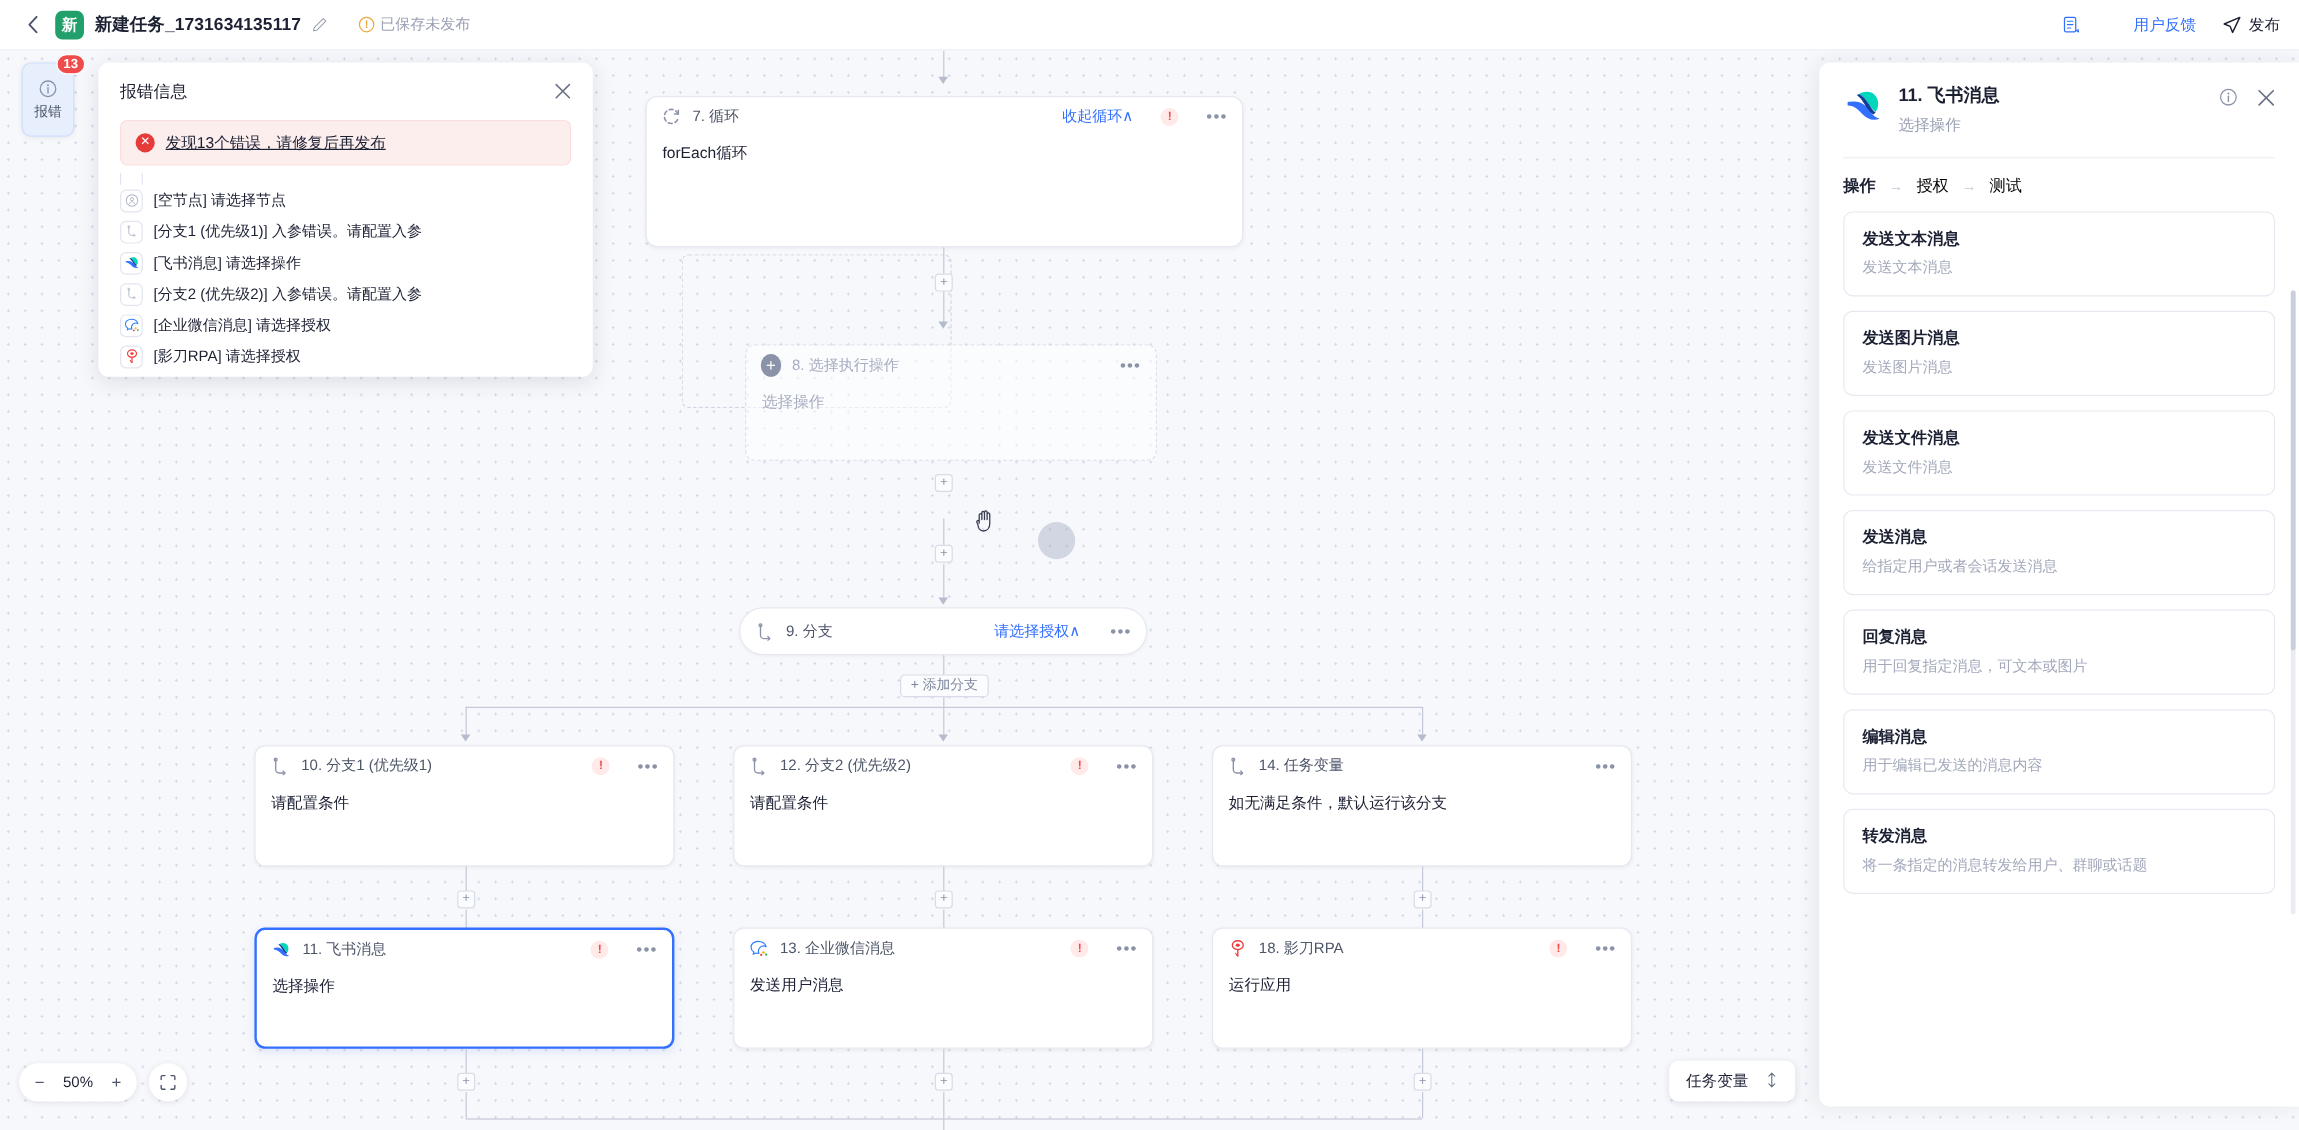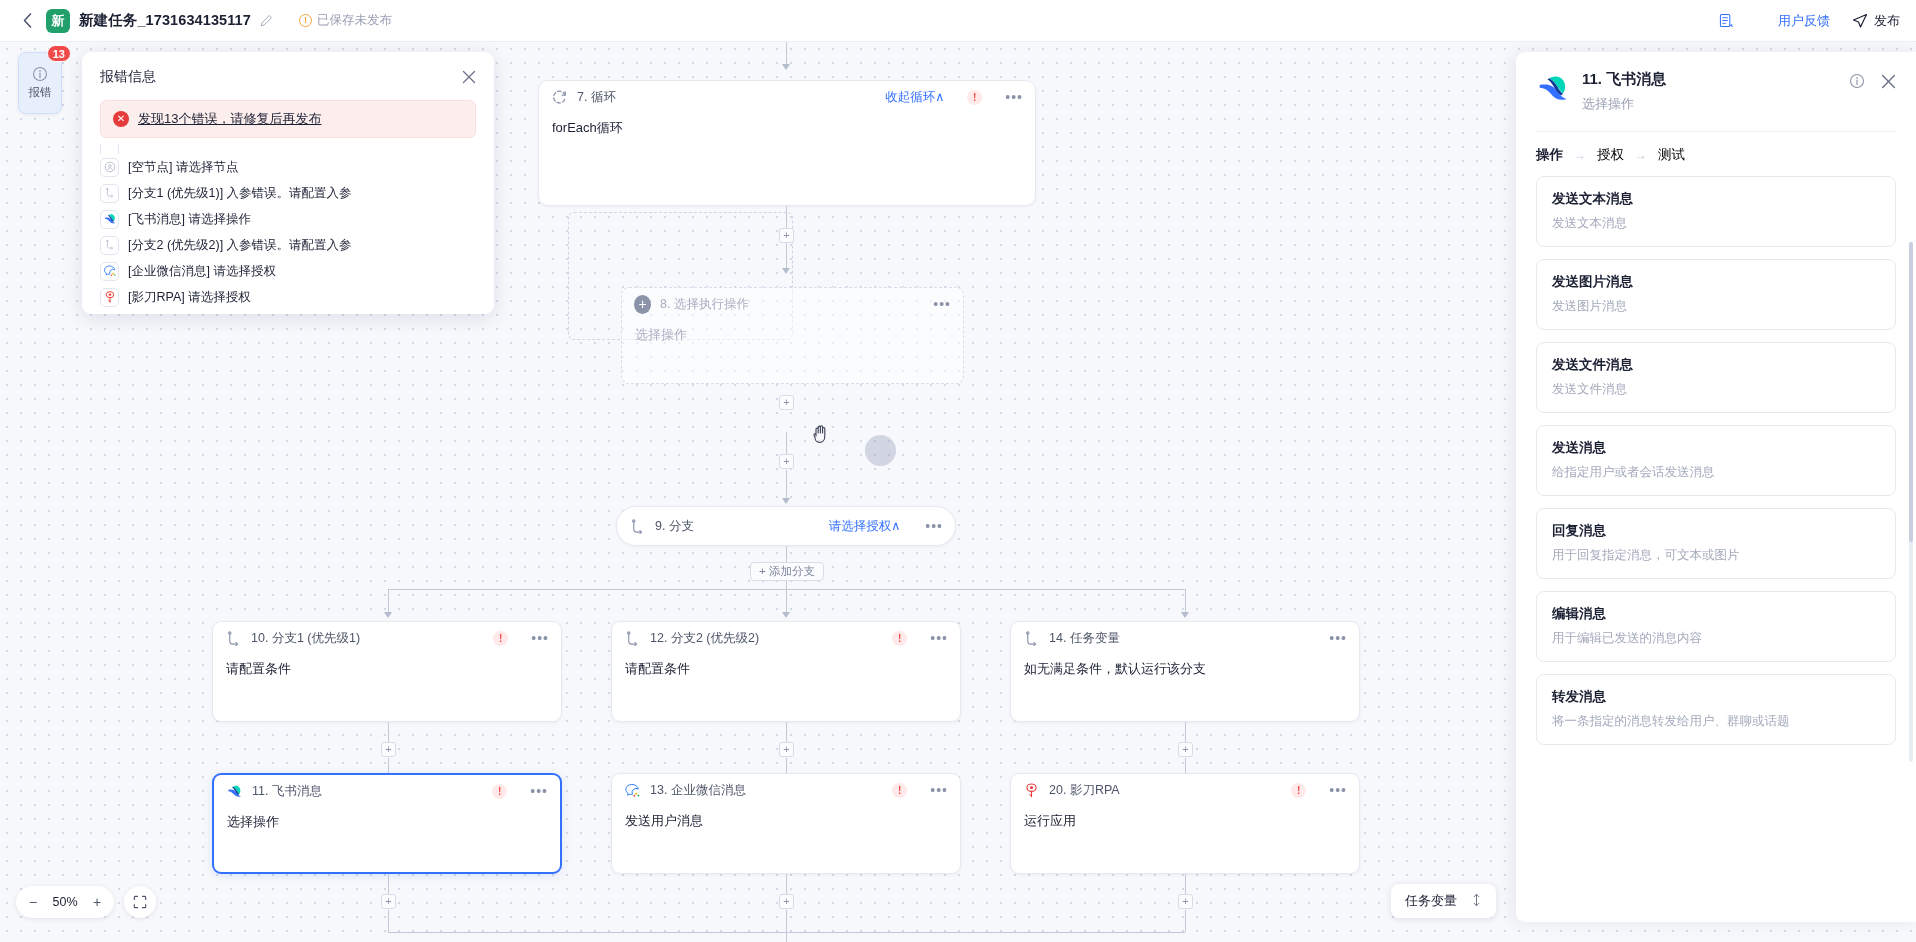--- a/index.html
+++ b/index.html
@@ -445,21 +445,21 @@
     <div class="node" style="left:1010px; top:731px; width:350px; height:101px;">
       <div class="node-head">
         <span class="node-icon">
           <svg width="19" height="19" viewBox="0 0 24 24">
               <ellipse cx="12" cy="8" rx="6.4" ry="5.2" fill="none" stroke="#ee3b3b" stroke-width="1.6"></ellipse>
               <ellipse cx="12" cy="8" rx="2.4" ry="1.9" fill="#ee3b3b"></ellipse>
               <path d="M12 13.2v7.4" stroke="#ee3b3b" stroke-width="1.6" stroke-linecap="round"></path>
               <path d="M9.6 17.6c.6 1.6 1.5 2.6 2.4 3" stroke="#ee3b3b" stroke-width="1.4" fill="none" stroke-linecap="round"></path>
             </svg>
         </span>
-        <span class="node-title"><span>20.</span> <span>影刀RPA</span></span>
+        <span class="node-title"><span>18.</span> <span>影刀RPA</span></span>
         <span class="node-spacer"></span>
         <span class="err-badge">!</span>
         <span class="dots" style="margin-left:14px;">•••</span>
       </div>
       <div class="node-body">运行应用</div>
     </div>
 
     <div class="edge-v" style="left:388px; top:832px; height:22px;"></div>
     <div class="plus-chip" style="left:381px; top:852px;">+</div>
     <div class="edge-v" style="left:388px; top:868px; height:22px;"></div>

